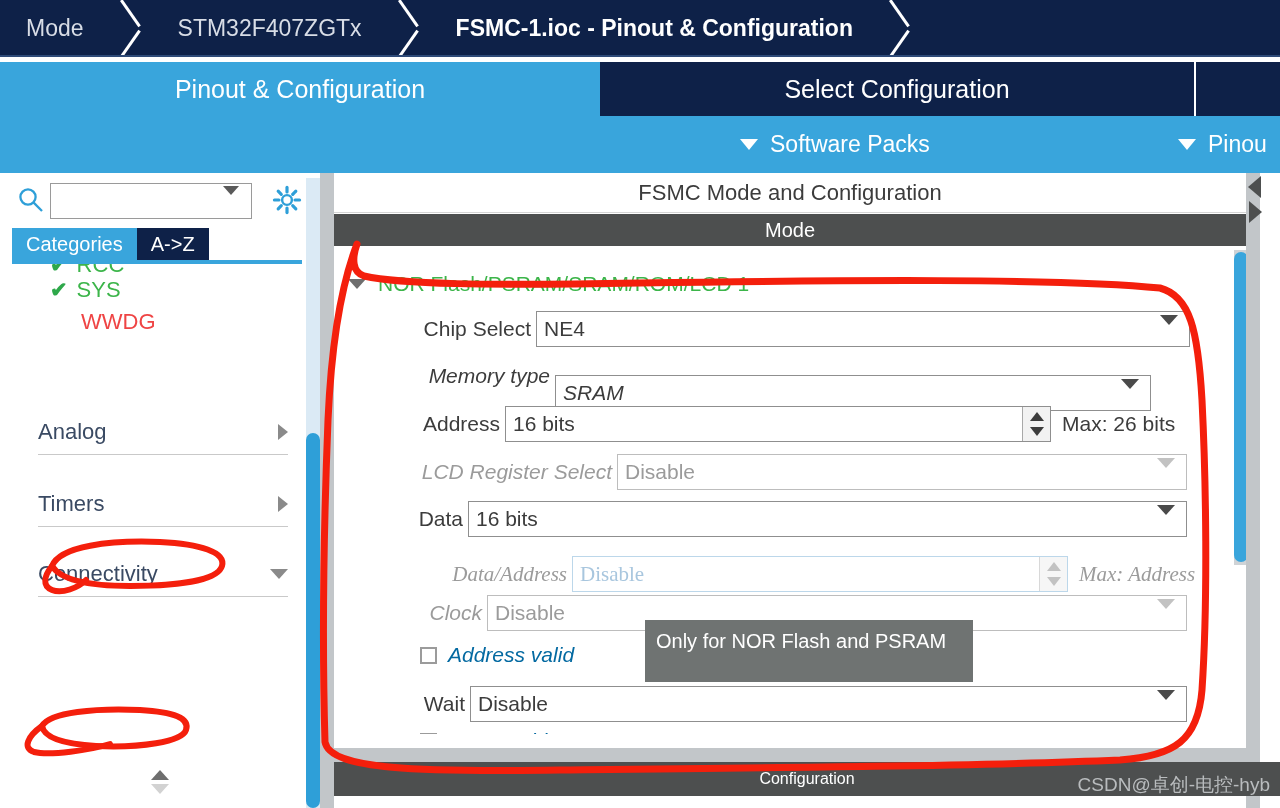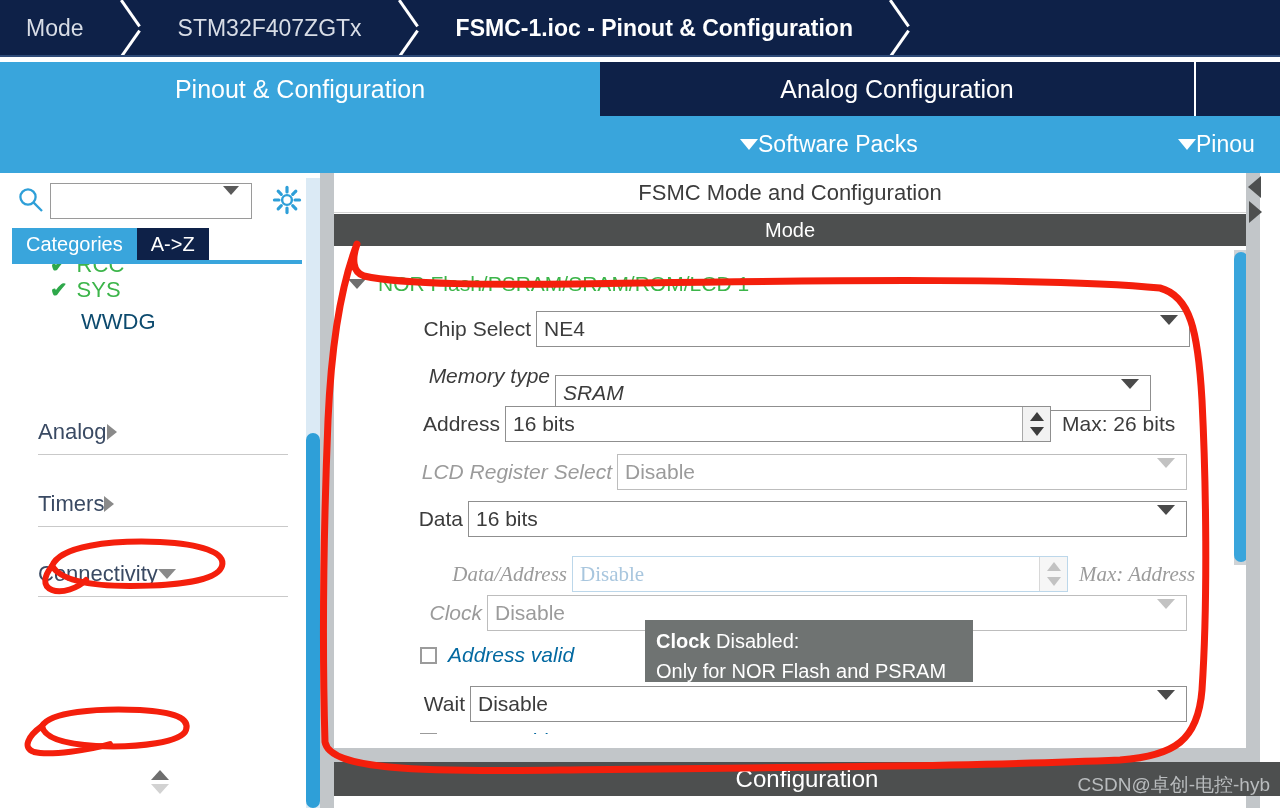--- a/index.html
+++ b/index.html
@@ -41,21 +41,21 @@
   .tab.unsel { background:#0e2148; }
   .tab-div { width:2px; background:#ffffff; height:54px; flex:none; }
 
   
   .subbar {
     position:absolute; left:0; top:116px; width:1280px; height:57px;
     background:#39a5dc; overflow:hidden;
   }
   .subitem {
     position:absolute; top:0; height:57px; display:flex; align-items:center;
-    color:#ffffff; font-size:23px; white-space:nowrap; 
+    color:#ffffff; font-size:23px; white-space:nowrap; gap:12px;
   }
   .chev-d { width:0;height:0;border-left:9px solid transparent;border-right:9px solid transparent;border-top:11px solid #ffffff; }
   .subbar-base { position:absolute; left:0; top:168px; width:1280px; height:5px; background:#39a5dc; }
 
   
   .leftpanel { position:absolute; left:0; top:173px; width:302px; height:777px; background:#ffffff; }
 
   .searchrow { position:absolute; left:0; top:5px; width:302px; height:42px; }
   .search-icon { position:absolute; left:18px; top:9px; width:26px; height:26px; }
   .searchbox {
@@ -70,29 +70,29 @@
   .catTab {
     height:32px; display:flex; align-items:center; justify-content:center;
     font-size:20px; color:#ffffff; padding:0 14px; white-space:nowrap;
   }
   .catTab.on  { background:#39a5dc; }
   .catTab.off { background:#0e2148; }
   .catrule { position:absolute; left:12px; top:87px; width:290px; height:4px; background:#39a5dc; }
 
   .treewrap { position:absolute; left:12px; top:91px; width:278px; height:717px; overflow:hidden; }
   .titem {
-    position:absolute; font-size:22px; color:#0c4a6e; white-space:nowrap;
+    position:absolute; font-size:22px; color:#ef4444; white-space:nowrap;
     display:flex; align-items:center; gap:9px;
   }
   .titem.green { color:#3cb54a; }
   .chk { color:#2ea84a; font-size:21px; font-weight:bold; }
 
   .grouprow {
     position:absolute; left:38px; width:250px; height:46px;
-    display:flex; align-items:center; 
+    display:flex; align-items:center; justify-content:space-between;
     border-bottom:1px solid #c9c9c9; font-size:22px; color:#3a4a63;
   }
   .chev-r { width:0;height:0;border-top:8px solid transparent;border-bottom:8px solid transparent;border-left:10px solid #8a8a8a; }
   .chev-dn { width:0;height:0;border-left:9px solid transparent;border-right:9px solid transparent;border-top:10px solid #8a8a8a; }
 
   .sortarrows { position:absolute; left:148px; top:596px; width:24px; height:26px; }
 
   .lscroll-track { position:absolute; left:306px; top:178px; width:14px; height:630px; background:#dbeaf5; }
   .lscroll-thumb { position:absolute; left:306px; top:433px; width:14px; height:375px; background:#2e9fd8; border-radius:7px; }
   .lsplit { position:absolute; left:320px; top:173px; width:14px; height:635px; background:#c2c6c9; }
@@ -146,21 +146,21 @@
   .rscroll-track { position:absolute; left:1234px; top:250px; width:14px; height:315px; background:#cfd3d6; }
   .rscroll-thumb { position:absolute; left:1234px; top:252px; width:14px; height:310px; background:#39a5dc; border-radius:7px; }
   .rsplit-a { position:absolute; left:1246px; top:173px; width:34px; height:635px; background:#ffffff; }
   .rsplit-b { position:absolute; left:1246px; top:173px; width:14px; height:635px; background:#c2c6c9; }
   .tri-l { position:absolute; left:1248px; top:176px; width:0;height:0;border-top:11px solid transparent;border-bottom:11px solid transparent;border-right:13px solid #4d4f4f; }
   .tri-r { position:absolute; left:1249px; top:201px; width:0;height:0;border-top:11px solid transparent;border-bottom:11px solid transparent;border-left:13px solid #4d4f4f; }
 
   .cfgbar {
     position:absolute; left:334px; top:762px; width:946px; height:34px;
     background:#4d4f4f; display:flex; align-items:center; justify-content:center;
-    color:#ffffff; font-size:24px;
+    color:#ffffff; font-size:16px;
   }
   .cfgbar-cap { position:absolute; left:334px; top:748px; width:912px; height:14px; background:#c2c6c9; }
   .watermark { position:absolute; right:10px; top:772px; font-size:19px; color:#b9bcbe; white-space:nowrap; }
 
   
   .annot { position:absolute; left:0; top:0; width:1280px; height:808px; pointer-events:none; }
 </style>
 </head>
 <body>
 
@@ -178,21 +178,21 @@
   </div>
   <div class="crumb-sep"></div>
 </div>
 <div class="bc-underline"></div>
 
 <div class="tabbar">
   <div class="tab sel">
     <span>Pinout &amp; Configuration</span>
   </div>
   <div class="tab unsel" style="width:594px">
-    <span>Analog Configuration</span>
+    <span>Select Configuration</span>
   </div>
   <div class="tab-div"></div>
   <div class="tab unsel" style="width:84px"></div>
 </div>
 
 <div class="subbar">
   <div class="subitem" style="left:740px">
     <span class="chev-d"></span>
     <span>Software Packs</span>
   </div>
@@ -381,21 +381,20 @@
     </div>
 
     <div class="cbrow" style="left:86px; top:483px;">
       <span class="cbox"></span>
       <span class="cblabel">Byte enable</span>
     </div>
   </div>
 </div>
 
 <div class="tooltip">
-  <div><b>Clock</b><span> Disabled:</span></div>
   <div>Only for NOR Flash and PSRAM</div>
 </div>
 
 <div class="rscroll-track"></div>
 <div class="rscroll-thumb"></div>
 <div class="rsplit-a"></div>
 <div class="rsplit-b"></div>
 <div class="tri-l"></div>
 <div class="tri-r"></div>
 

